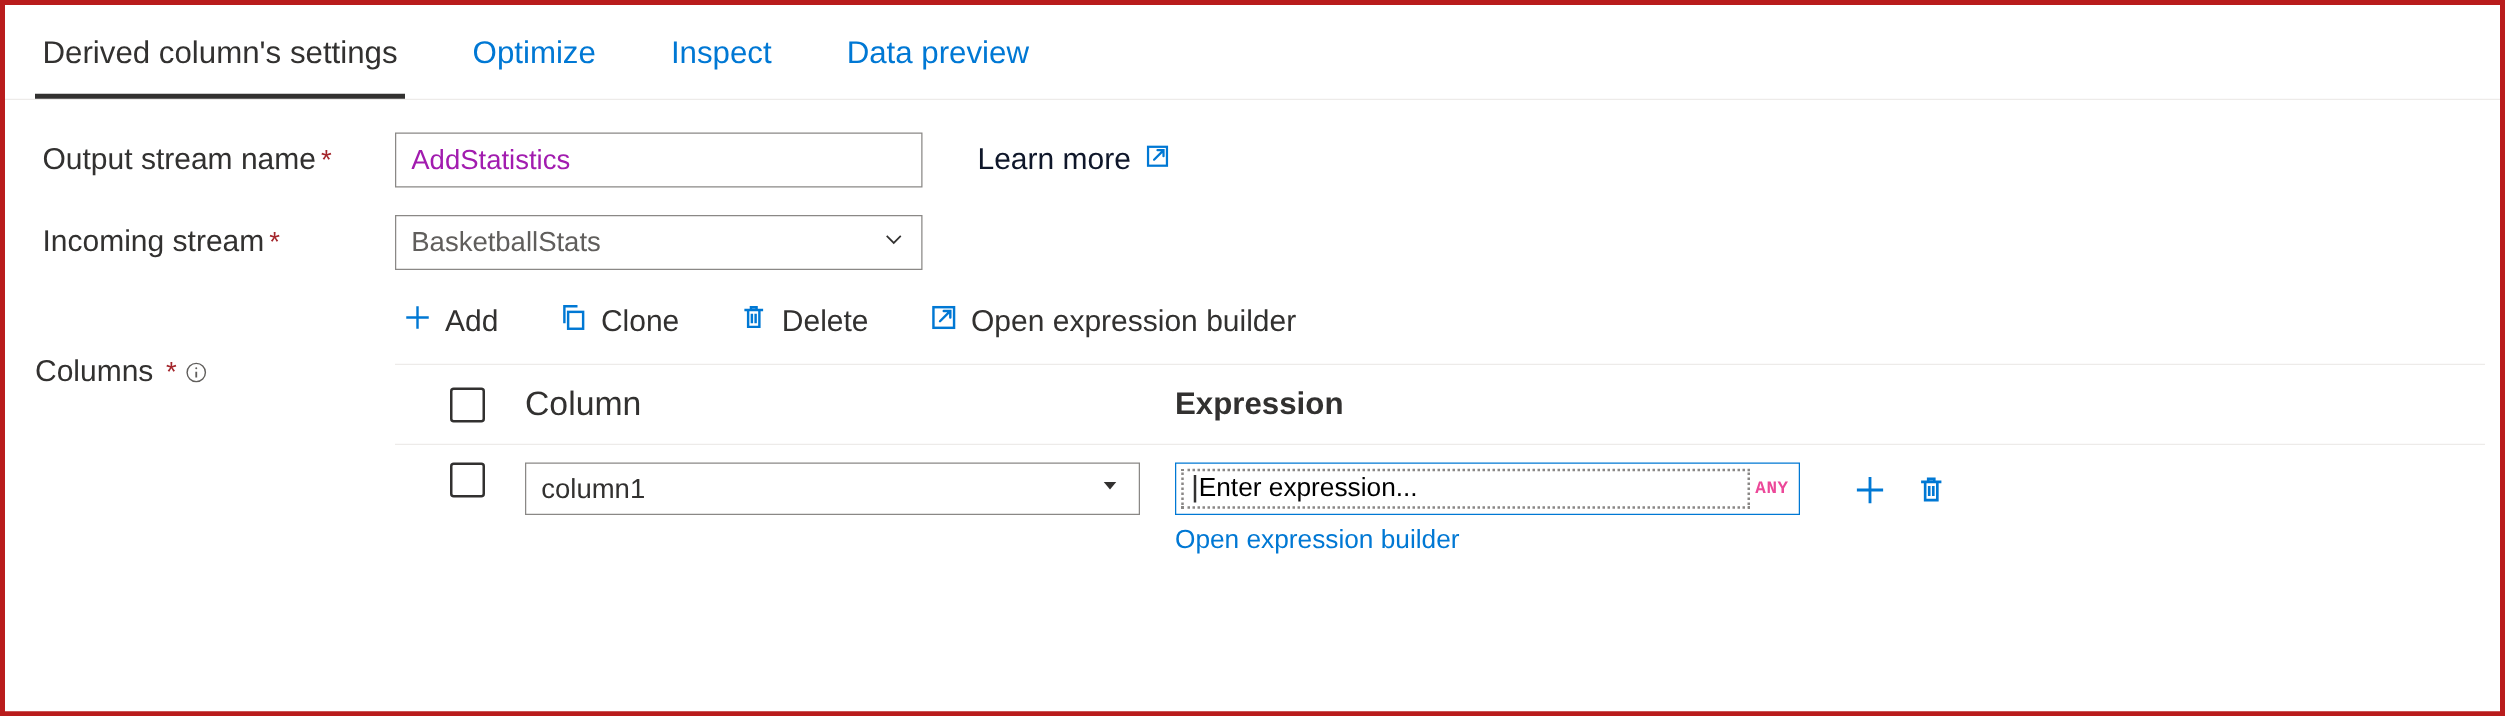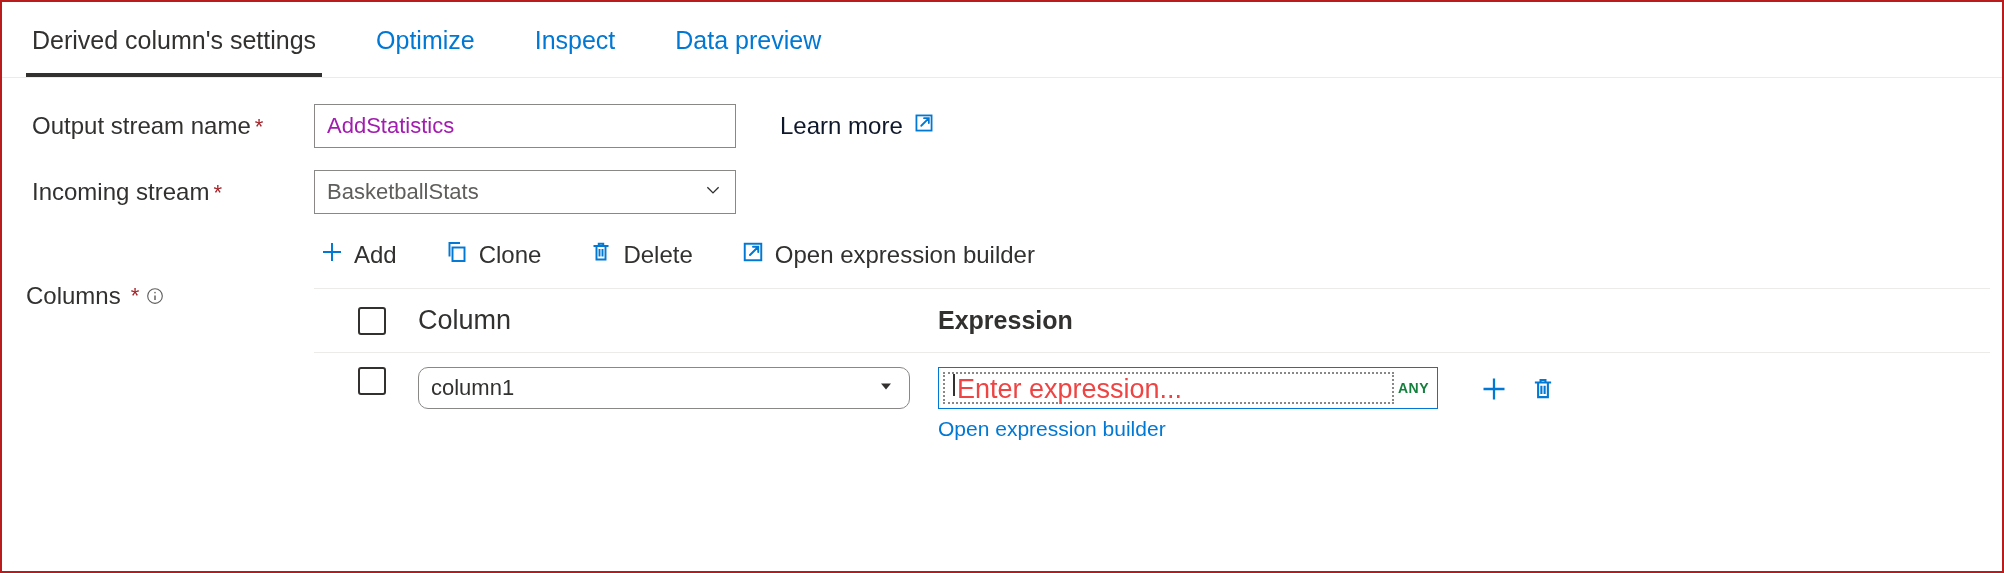--- a/index.html
+++ b/index.html
@@ -5,21 +5,21 @@
   * { box-sizing: border-box; }
   html, body {
     margin: 0;
     padding: 0;
     font-family: "Segoe UI", -apple-system, Arial, sans-serif;
     font-size: 20px;
     color: #323130;
     background: #fff;
   }
   .frame {
-    border: 2px solid #b91c1c;
+    border: 4px solid #b91c1c;
     width: 2004px;
     height: 573px;
     position: relative;
     background: #fff;
   }
   .tabs {
     display: flex;
     align-items: center;
     padding: 14px 24px 0 24px;
     border-bottom: 1px solid #edebe9;
@@ -176,21 +176,20 @@
   }
   .column-select {
     margin-left: 32px;
     width: 492px;
     position: relative;
   }
   .column-select .select-input {
     height: 42px;
     font-size: 22px;
     color: #323130;
-    border-radius: 10px;
   }
   .caret-down {
     position: absolute;
     right: 16px;
     top: 50%;
     transform: translateY(-50%);
   }
   .expression-cell {
     margin-left: 28px;
     display: flex;
@@ -203,39 +202,40 @@
     display: flex;
     align-items: center;
     padding: 4px;
     background: #fff;
   }
   .expression-inner {
     flex: 1;
     border: 2px dotted #8a8886;
     height: 100%;
     display: flex;
-    align-items: flex-start;
+    align-items: center;
     padding: 0 8px;
-    color: #ef4444;
-    font-size: 27px;
+    color: #000000;
+    font-size: 21px;
     position: relative;
   }
   .text-cursor {
     display: inline-block;
     width: 2px;
     height: 22px;
     background: #323130;
     margin-right: 2px;
   }
   .any-badge {
     font-size: 14px;
     font-weight: 700;
-    color: #15803d;
+    color: #ec4899;
     padding: 0 4px;
     letter-spacing: 0.5px;
+    font-family: Liberation Mono, monospace;
   }
   .open-builder-link {
     color: #0078d4;
     font-size: 21px;
     margin-top: 8px;
     cursor: pointer;
   }
   .row-actions {
     display: flex;
     align-items: center;

